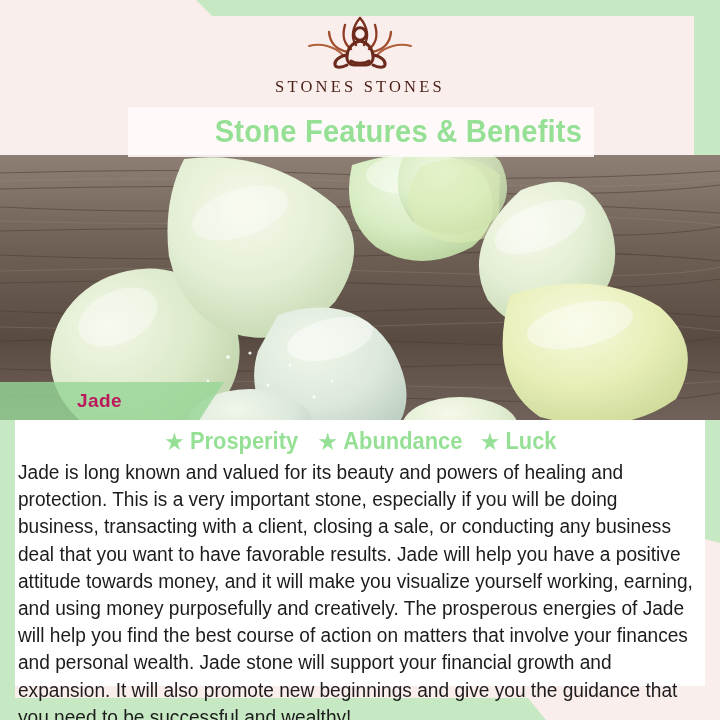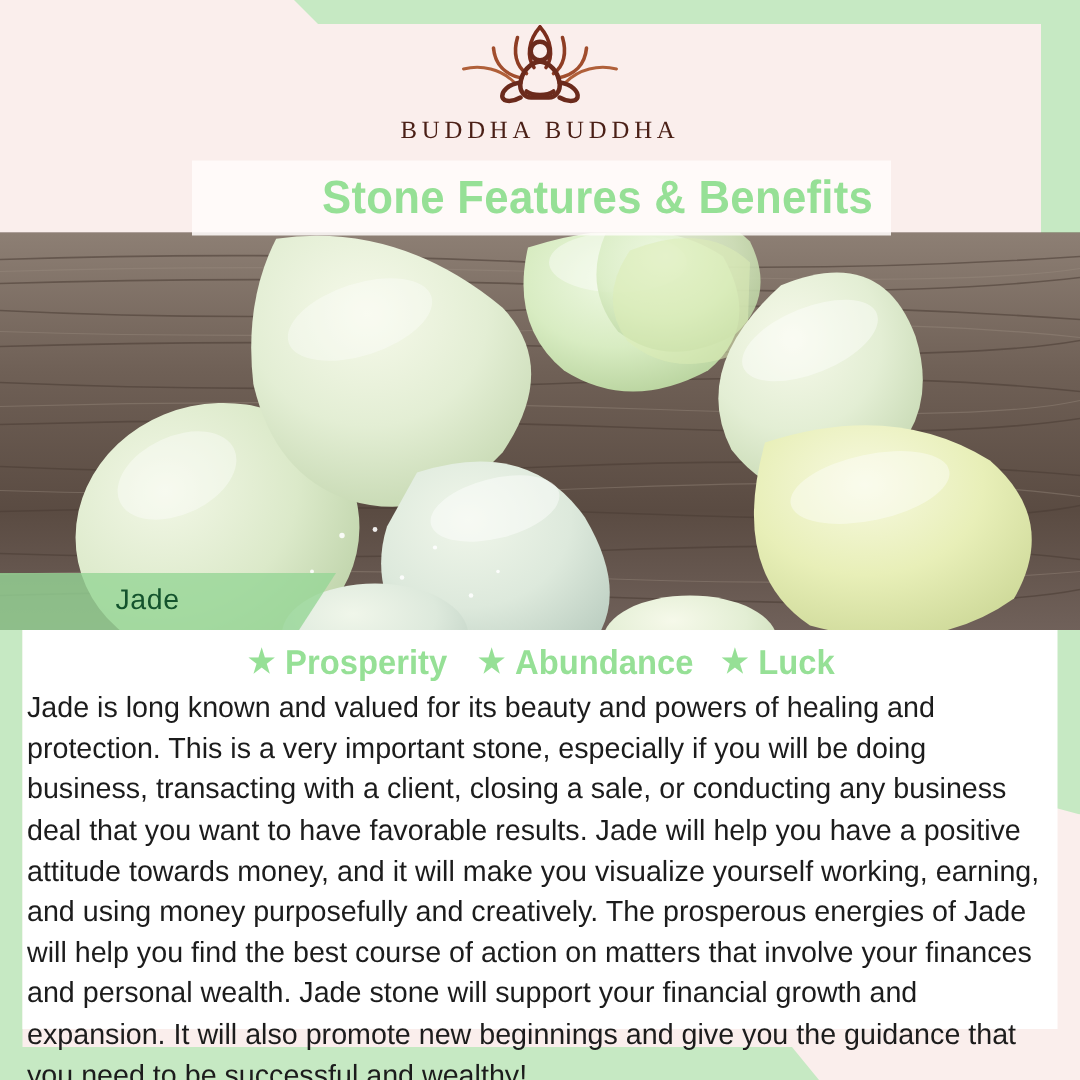--- a/index.html
+++ b/index.html
@@ -84,21 +84,21 @@
     position: absolute; left: 0; top: 382px; width: 224px; height: 38px;
     z-index: 5;
   }
   .jade-band .bandbg {
     position: absolute; inset: 0;
     background: rgba(150,214,150,0.80);
     clip-path: polygon(0 0, 100% 0, 89% 100%, 0 100%);
   }
   .jade-label {
     position: absolute; left: 77px; top: 50%; transform: translateY(-50%);
-    font-weight: normal; font-size: 19px; color: #14532d;
+    font-weight: bold; font-size: 19px; color: #be185d;
     letter-spacing: 0.4px;
   }
 
   
   .body-panel {
     position: absolute; left: 15px; top: 420px;
     width: 690px; height: 266px;
     background: #ffffff; z-index: 2;
   }
 
@@ -163,21 +163,21 @@
         <path d="M110 34 C98 31 85 34 76 43" stroke="#b0603a" stroke-width="2"></path>
       </g>
       <g fill="none" stroke="#6b2a1c" stroke-width="3" stroke-linecap="round" stroke-linejoin="round">
         <circle cx="59" cy="22" r="6.2"></circle>
         <path d="M59 29 C52 30 47 36 46 43 C45 49 49 53 53 53 L65 53 C69 53 73 49 72 43 C71 36 66 30 59 29 Z"></path>
         <path d="M46 43 C38 44 33 49 34 53 C35 56 41 56 46 53"></path>
         <path d="M72 43 C80 44 85 49 84 53 C83 56 77 56 72 53"></path>
         <path d="M50 49 C54 52 64 52 68 49"></path>
       </g>
     </svg>
-    <div class="logo-text">BUDDHA BUDDHA</div>
+    <div class="logo-text">STONES STONES</div>
   </div>
 
   <div class="title-band">
     <div class="title-text">Stone Features &amp; Benefits</div>
   </div>
 
   <div class="photo">
     <svg viewBox="0 0 720 265" preserveAspectRatio="none">
       <defs>
         <linearGradient id="wood" x1="0" y1="0" x2="0" y2="1">

